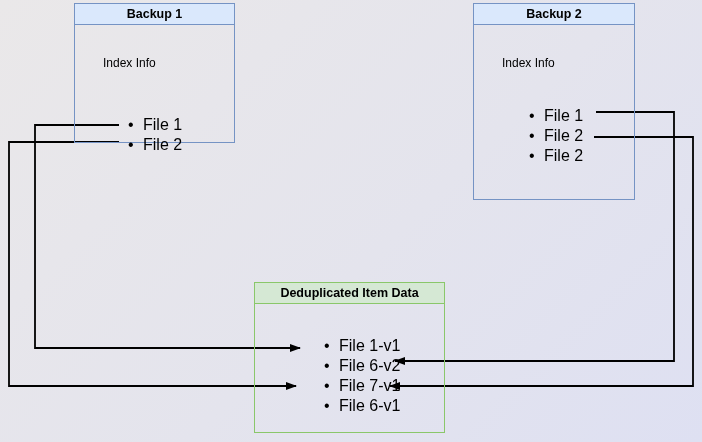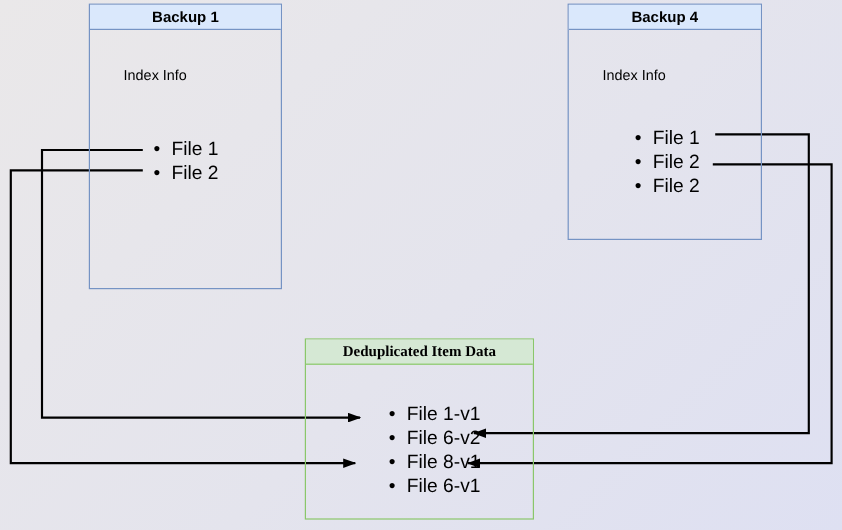--- a/index.html
+++ b/index.html
@@ -37,21 +37,21 @@
   .node-header {
     box-sizing: border-box;
     height: 21px;
     line-height: 20px;
     text-align: center;
     font-weight: bold;
     font-size: 12.5px;
     border-bottom: 1.5px solid;
   }
   .node.blue  .node-header { background: #dae8fc; border-color: #7593c4; }
-  .node.green .node-header { background: #d5e8d4; border-color: #8ac76a; font-family: Liberation Serif, serif; }
+  .node.green .node-header { background: #d5e8d4; border-color: #8ac76a; }
   .node-sub {
     position: absolute;
     left: 28px;
     top: 52px;
     font-size: 12px;
   }
   ul.file-list {
     position: absolute;
     margin: 0;
     padding: 0;
@@ -86,42 +86,42 @@
       <marker id="arrow" viewBox="0 0 11 8" refX="10" refY="4" markerWidth="11" markerHeight="8" markerUnits="userSpaceOnUse" orient="auto">
         <path d="M0,0 L11,4 L0,8 z" fill="#000"></path>
       </marker>
     </defs>
     <polyline points="119,125 35,125 35,348 300,348" fill="none" stroke="#000" stroke-width="1.8" marker-end="url(#arrow)"></polyline>
     <polyline points="119,142 9,142 9,386 296,386" fill="none" stroke="#000" stroke-width="1.8" marker-end="url(#arrow)"></polyline>
     <polyline points="596,112 674,112 674,361 395,361" fill="none" stroke="#000" stroke-width="1.8" marker-end="url(#arrow)"></polyline>
     <polyline points="594,137 693,137 693,386 390,386" fill="none" stroke="#000" stroke-width="1.8" marker-end="url(#arrow)"></polyline>
   </svg>
 
-  <div class="node blue" style="left:74px; top:3px; width:161px; height:238px;">
+  <div class="node blue" style="left:74px; top:3px; width:161px; height:140px;">
     <div class="node-header">Backup 1</div>
     <div class="node-sub">Index Info</div>
     <ul class="file-list backup1-list">
       <li>File 1</li>
       <li>File 2</li>
     </ul>
   </div>
 
   <div class="node blue" style="left:473px; top:3px; width:162px; height:197px;">
-    <div class="node-header">Backup 4</div>
+    <div class="node-header">Backup 2</div>
     <div class="node-sub">Index Info</div>
     <ul class="file-list backup2-list">
       <li>File 1</li>
       <li>File 2</li>
       <li>File 2</li>
     </ul>
   </div>
 
   <div class="node green" style="left:254px; top:282px; width:191px; height:151px;">
     <div class="node-header">Deduplicated Item Data</div>
     <ul class="file-list dedup-list">
       <li>File 1-v1</li>
       <li>File 6-v2</li>
-      <li>File 8-v1</li>
+      <li>File 7-v1</li>
       <li>File 6-v1</li>
     </ul>
   </div>
 
 </div>
 
 </body></html>

